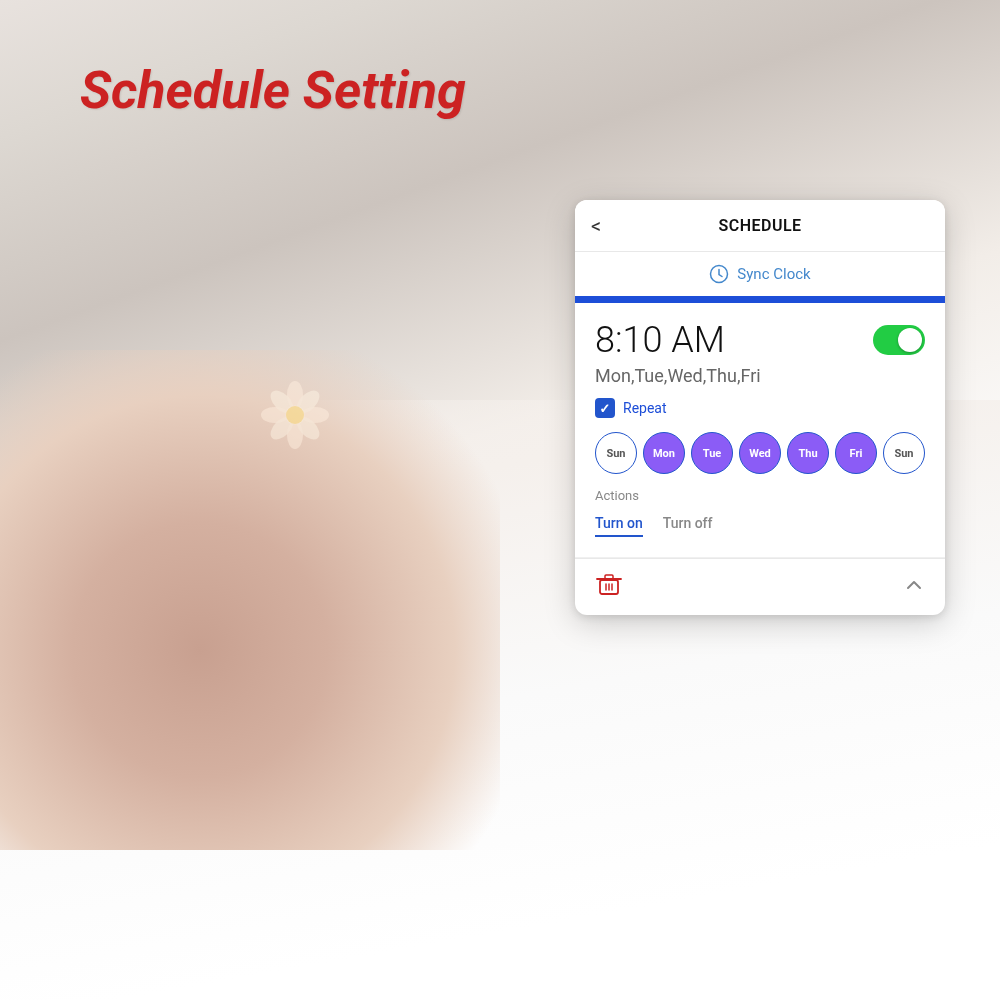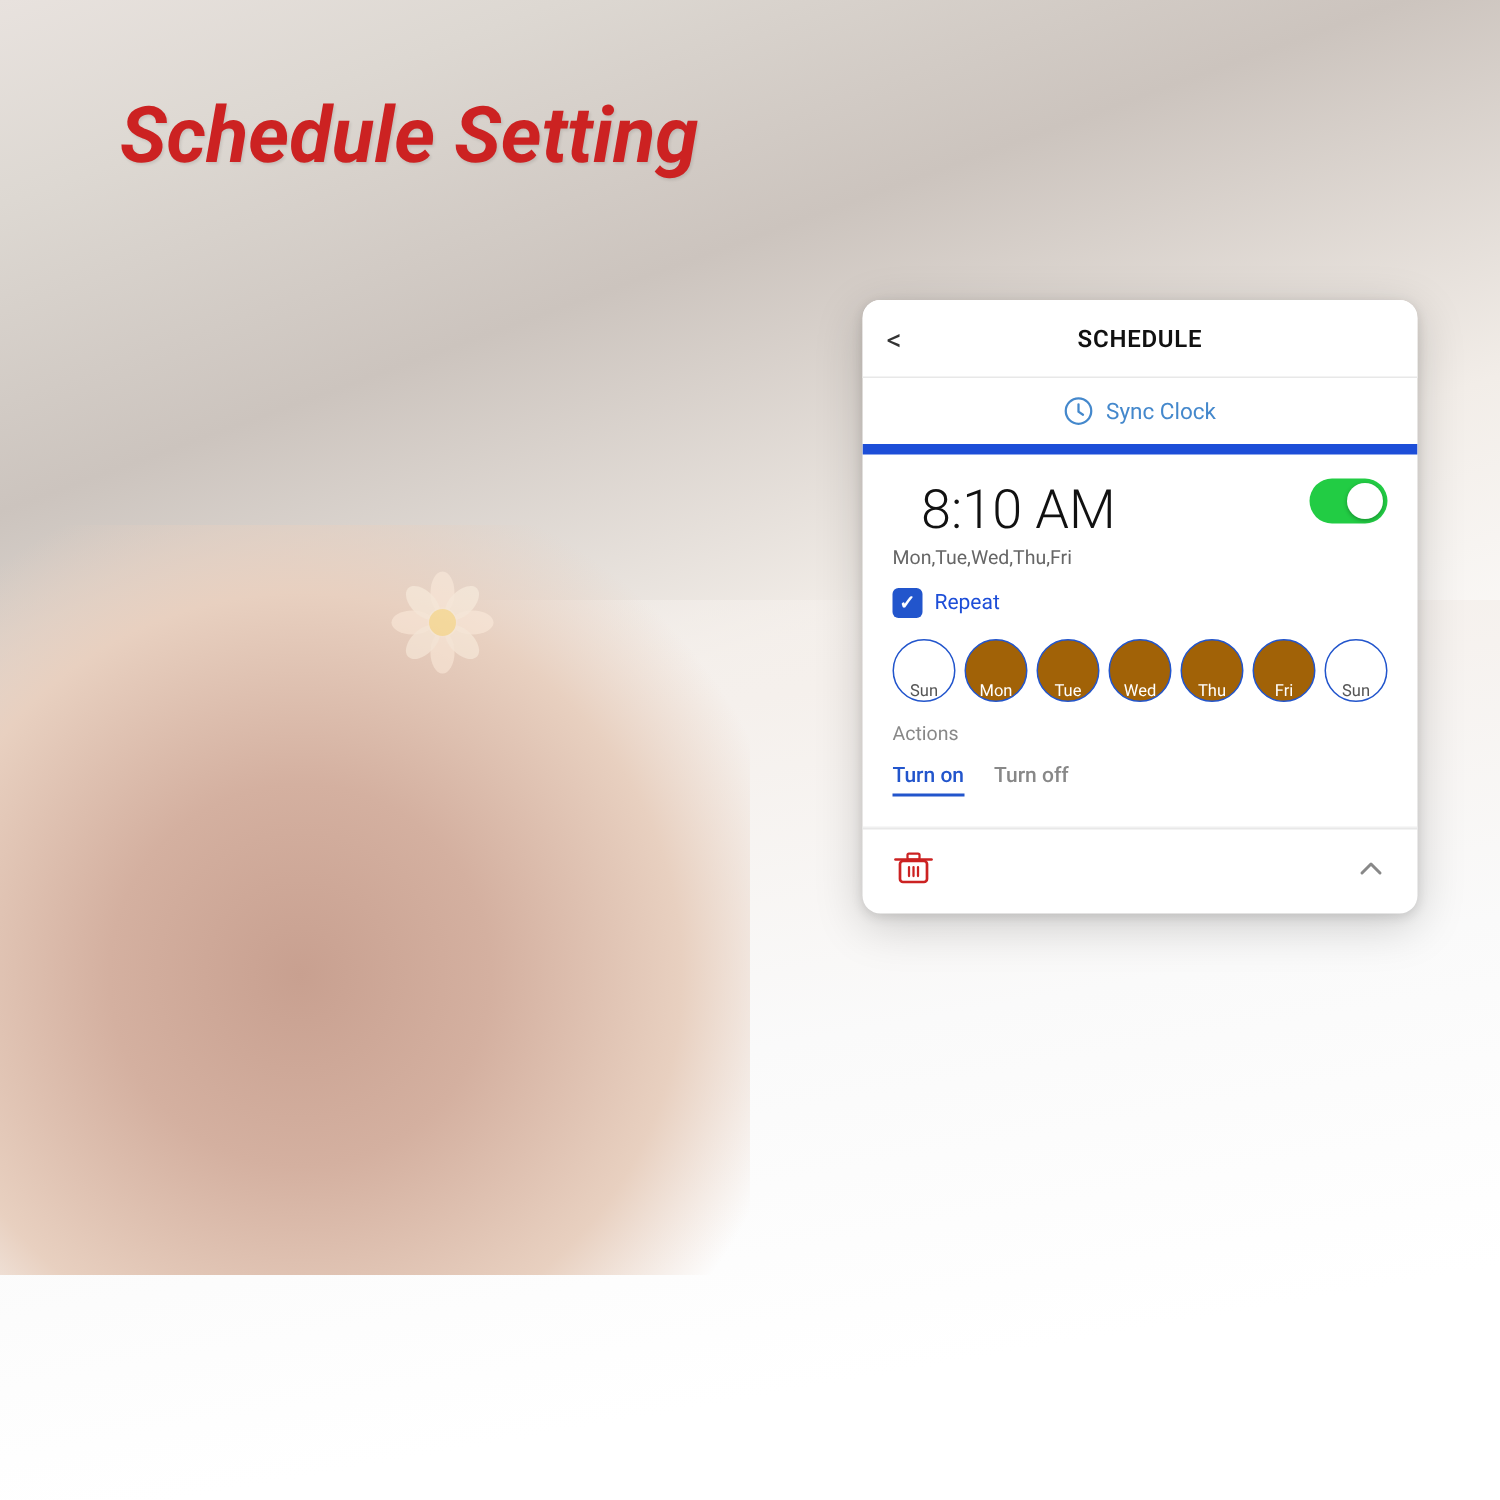--- a/index.html
+++ b/index.html
@@ -99,24 +99,23 @@
     }
 
     
     .schedule-item {
       padding: 16px 20px 12px;
       border-bottom: 1px solid #f0f0f0;
     }
 
     .schedule-time-row {
       display: flex;
-      align-items: flex-start;
+      align-items: center;
       justify-content: space-between;
       margin-bottom: 4px;
-      margin-left: 19px;
     }
 
     .schedule-time {
       font-size: 36px;
       font-weight: 300;
       color: #111;
     }
 
     
     .toggle-switch {
@@ -134,21 +133,21 @@
       top: 3px;
       right: 3px;
       width: 24px;
       height: 24px;
       background: #fff;
       border-radius: 50%;
       box-shadow: 0 1px 3px rgba(0,0,0,0.3);
     }
 
     .schedule-days-text {
-      font-size: 13px;
+      font-size: 18px;
       color: #666;
       margin-bottom: 12px;
     }
 
     
     .repeat-row {
       display: flex;
       align-items: center;
       gap: 8px;
       margin-bottom: 14px;
@@ -184,36 +183,36 @@
       gap: 6px;
       margin-bottom: 14px;
     }
 
     .day-btn {
       width: 42px;
       height: 42px;
       border-radius: 50%;
       border: 1.5px solid #2255cc;
       display: flex;
-      align-items: flex-end;
+      align-items: center;
       justify-content: center;
       font-size: 11px;
-      font-weight: 400;
+      font-weight: 700;
       cursor: pointer;
       flex-shrink: 0;
     }
 
     .day-btn.inactive {
       color: #555;
       background: #fff;
     }
 
     .day-btn.active {
       color: #fff;
-      background: #a16207;
+      background: #8b5cf6;
       border-color: #2255cc;
     }
 
     
     .actions-section {
       padding: 0 0 8px;
     }
 
     .actions-label {
       font-size: 13px;

